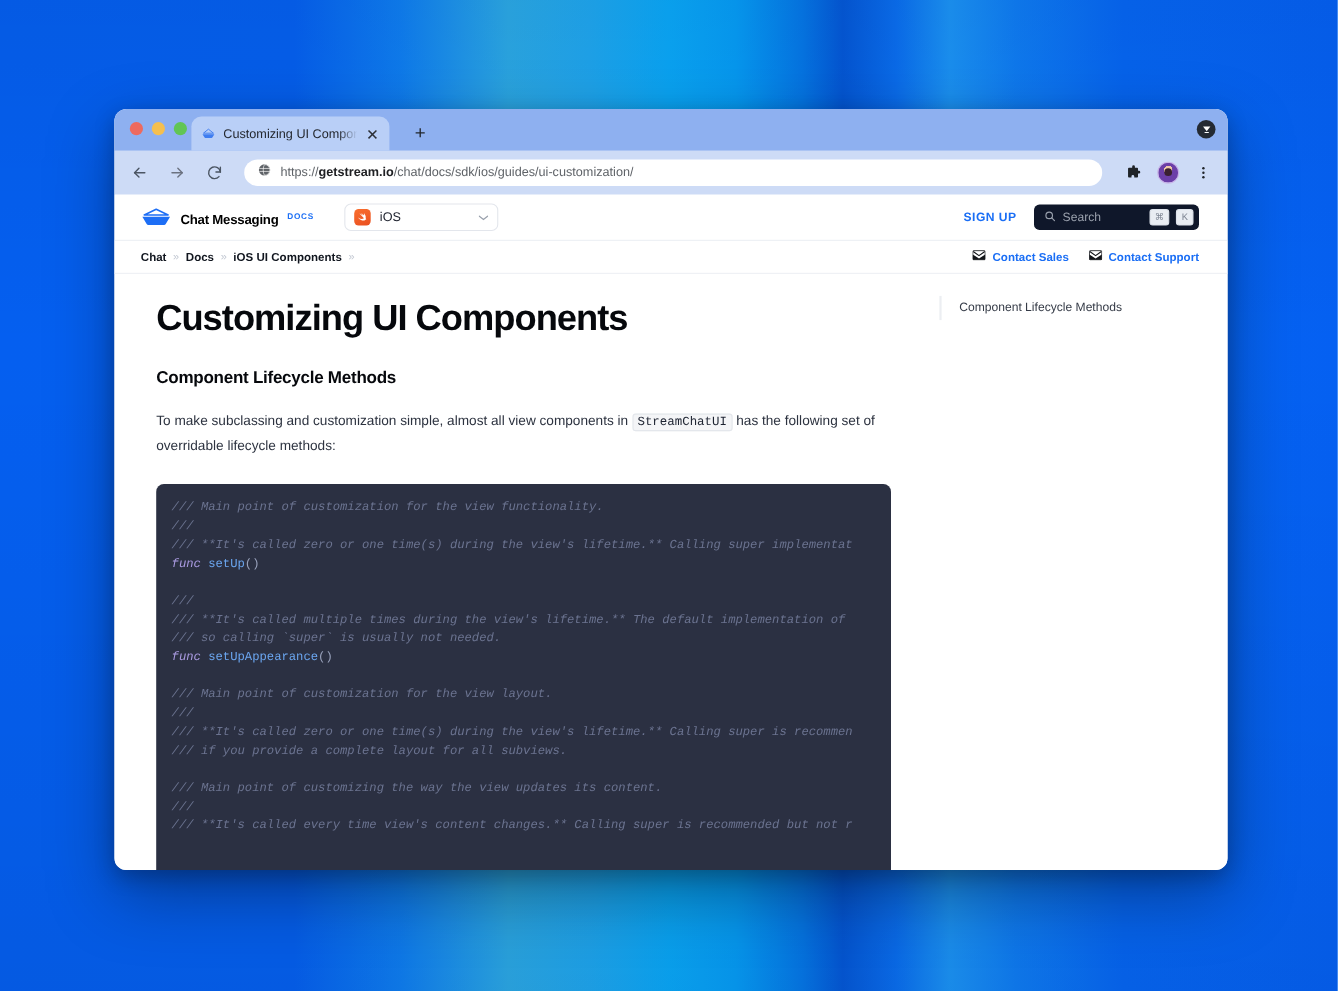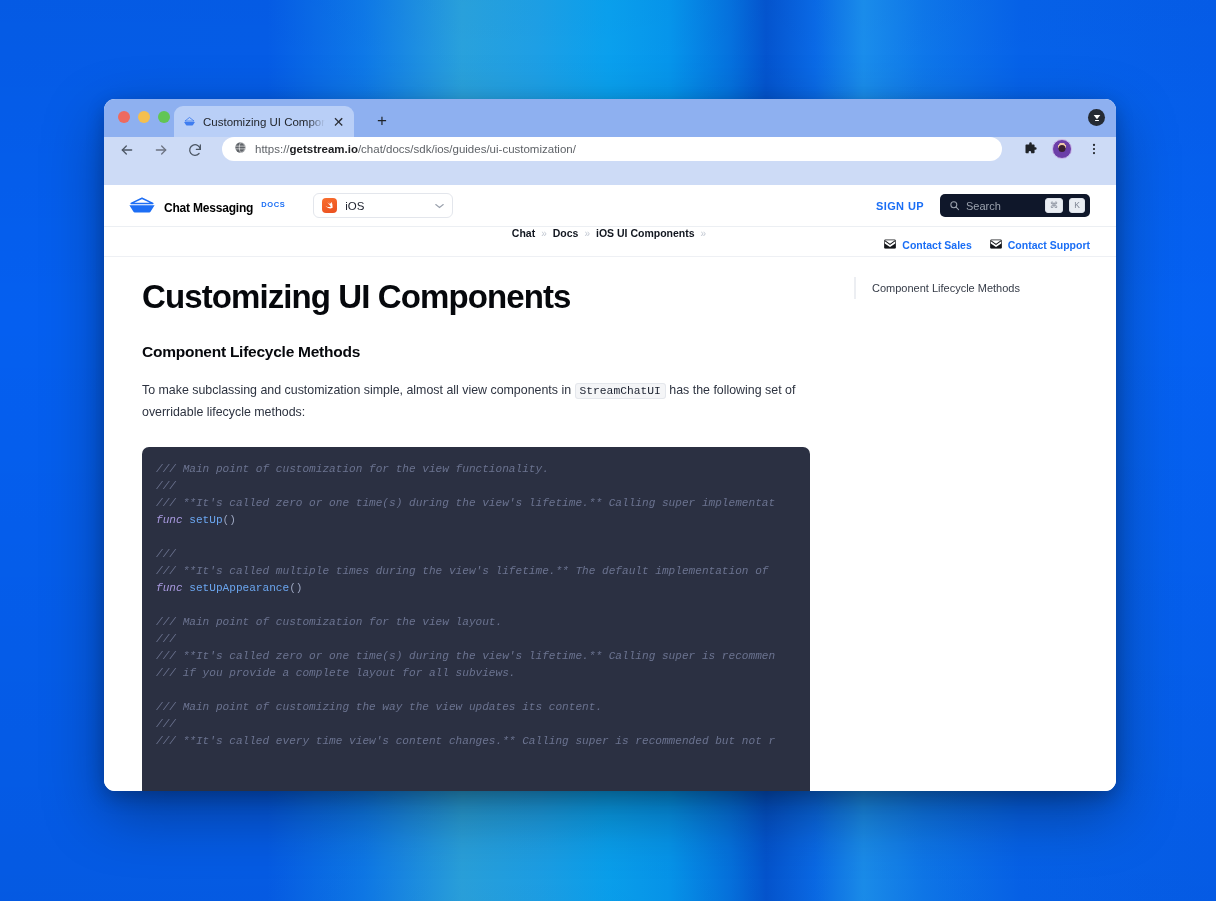--- a/index.html
+++ b/index.html
@@ -96,23 +96,23 @@
   }
   .winbtn {
     position: absolute; right: 11px; top: 10px;
     width: 17px; height: 17px; border-radius: 50%;
     background: #242a33;
     display:flex;align-items:center;justify-content:center;
   }
 
   
   .toolbar {
-    height: 48px;
+    height: 40px;
     background: #cddbf6;
-    display: flex; 
+    display: flex; align-items: center;
     padding: 0 10px;
     gap: 8px;
   }
   .navbtn {
     width: 26px; height: 26px;
     display:flex;align-items:center;justify-content:center;
     color: #4b5563;
   }
   .omnibox {
     flex: 1 1 auto;
@@ -191,21 +191,20 @@
     background:#e9edf3; border:1px solid #dde2ea; border-radius:3px;
     padding: 1px 4px; line-height: 11px;
   }
 
   .breadcrumb-bar {
     height: 30px;
     display:flex; align-items:center;
     padding: 0 26px 0 24px;
     border-bottom: 1px solid #eef0f4;
     background:#fff;
-    flex-direction:column;
   }
   .crumbs { display:flex; align-items:center; gap: 6px; font-size: 10.5px;}
   .crumb { color: #11161f; font-weight: 700;}
   .crumb.sep { color: #c2c8d2; font-weight: 400; font-size: 10px;}
   .contact-links { margin-left:auto; display:flex; align-items:center; gap: 18px;}
   .contact { display:flex; align-items:center; gap:6px; font-size: 10.5px; color:#1a6ef5; font-weight:700;}
 
   .body-cols { display:flex; height: 545px; }
   .article { width: 750px; padding: 22px 0 0 38px; }
   .h1 {
@@ -424,20 +423,21 @@
         <p class="para"><span>To make subclassing and customization simple, almost all view components in </span><span class="inline-code">StreamChatUI</span><span> has the following set of overridable lifecycle methods:</span></p>
 
         <div class="codeblock" id="codeblock">
             <div class="code-line"><span class="cm">/// Main point of customization for the view functionality.</span></div>
             <div class="code-line"><span class="cm">///</span></div>
             <div class="code-line"><span class="cm">/// **It's called zero or one time(s) during the view's lifetime.** Calling super implementat</span></div>
             <div class="code-line"><span class="kw">func </span><span class="fn">setUp</span><span class="pn">()</span></div>
             <div class="code-line">&nbsp;</div>
             <div class="code-line"><span class="cm">///</span></div>
             <div class="code-line"><span class="cm">/// **It's called multiple times during the view's lifetime.** The default implementation of</span></div>
+            <div class="code-line"><span class="cm">/// so calling `super` is usually not needed.</span></div>
             <div class="code-line"><span class="kw">func </span><span class="fn">setUpAppearance</span><span class="pn">()</span></div>
             <div class="code-line">&nbsp;</div>
             <div class="code-line"><span class="cm">/// Main point of customization for the view layout.</span></div>
             <div class="code-line"><span class="cm">///</span></div>
             <div class="code-line"><span class="cm">/// **It's called zero or one time(s) during the view's lifetime.** Calling super is recommen</span></div>
             <div class="code-line"><span class="cm">/// if you provide a complete layout for all subviews.</span></div>
             <div class="code-line">&nbsp;</div>
             <div class="code-line"><span class="cm">/// Main point of customizing the way the view updates its content.</span></div>
             <div class="code-line"><span class="cm">///</span></div>
             <div class="code-line"><span class="cm">/// **It's called every time view's content changes.** Calling super is recommended but not r</span></div>

